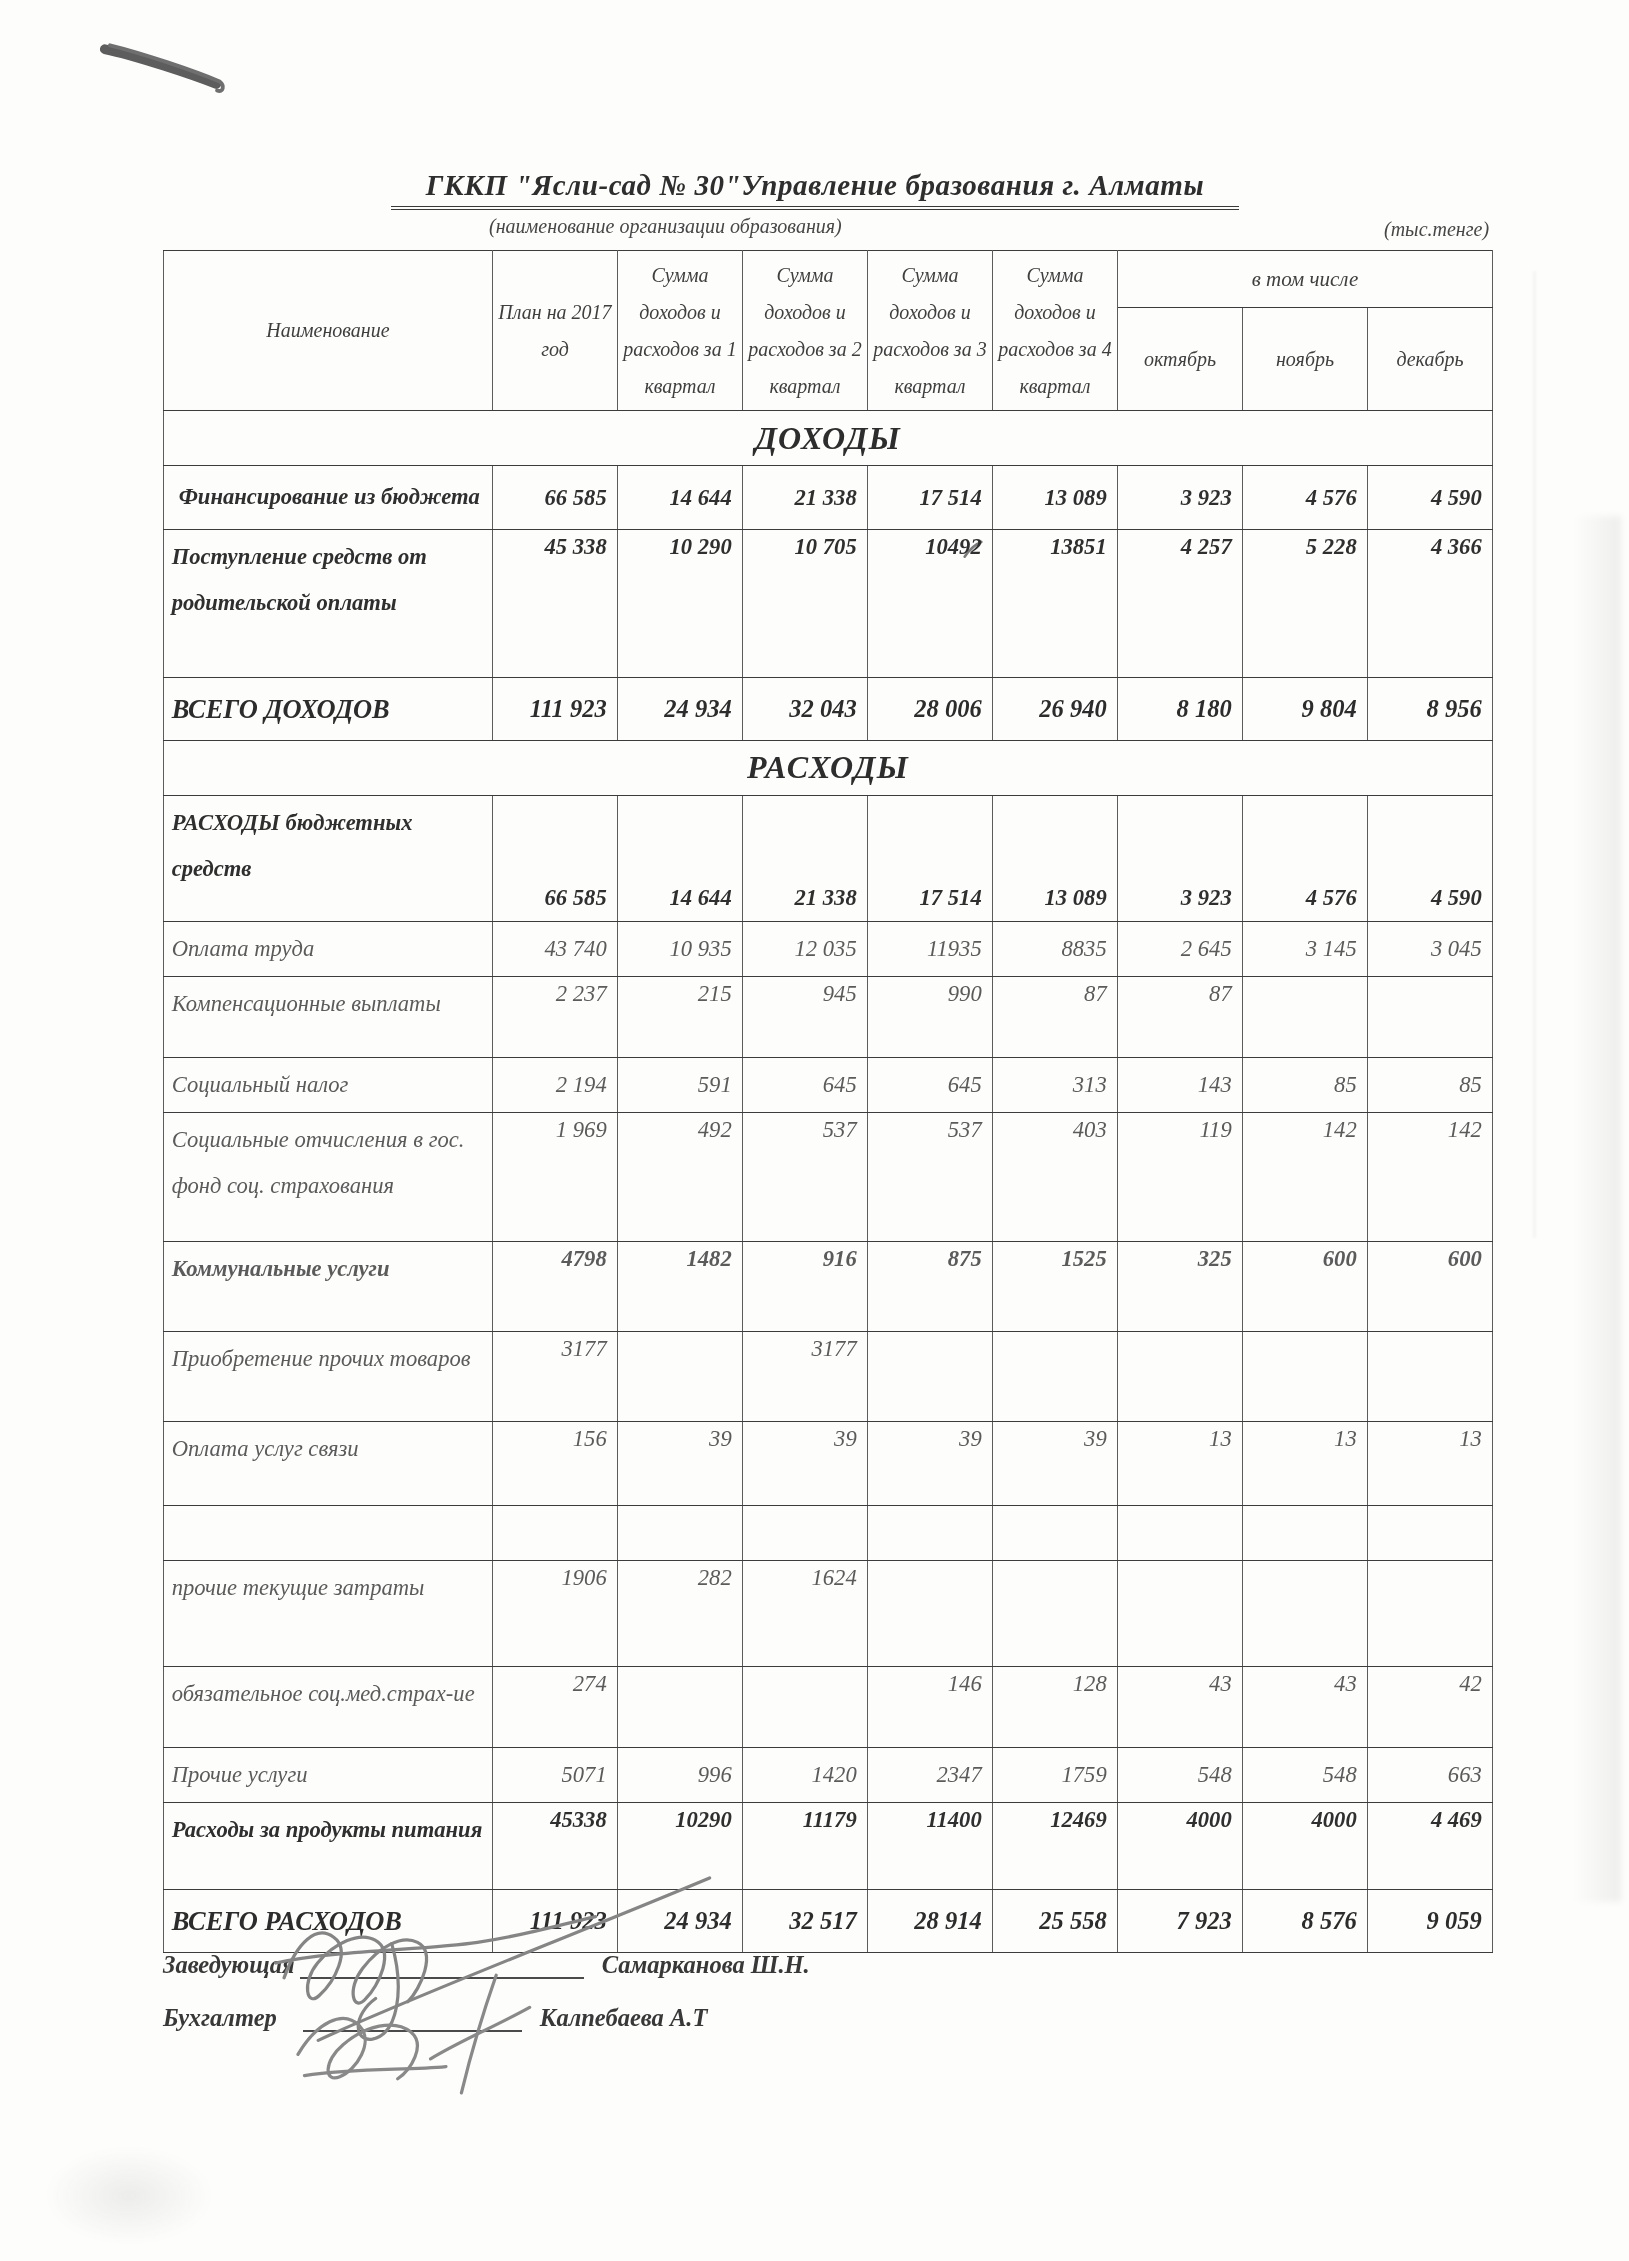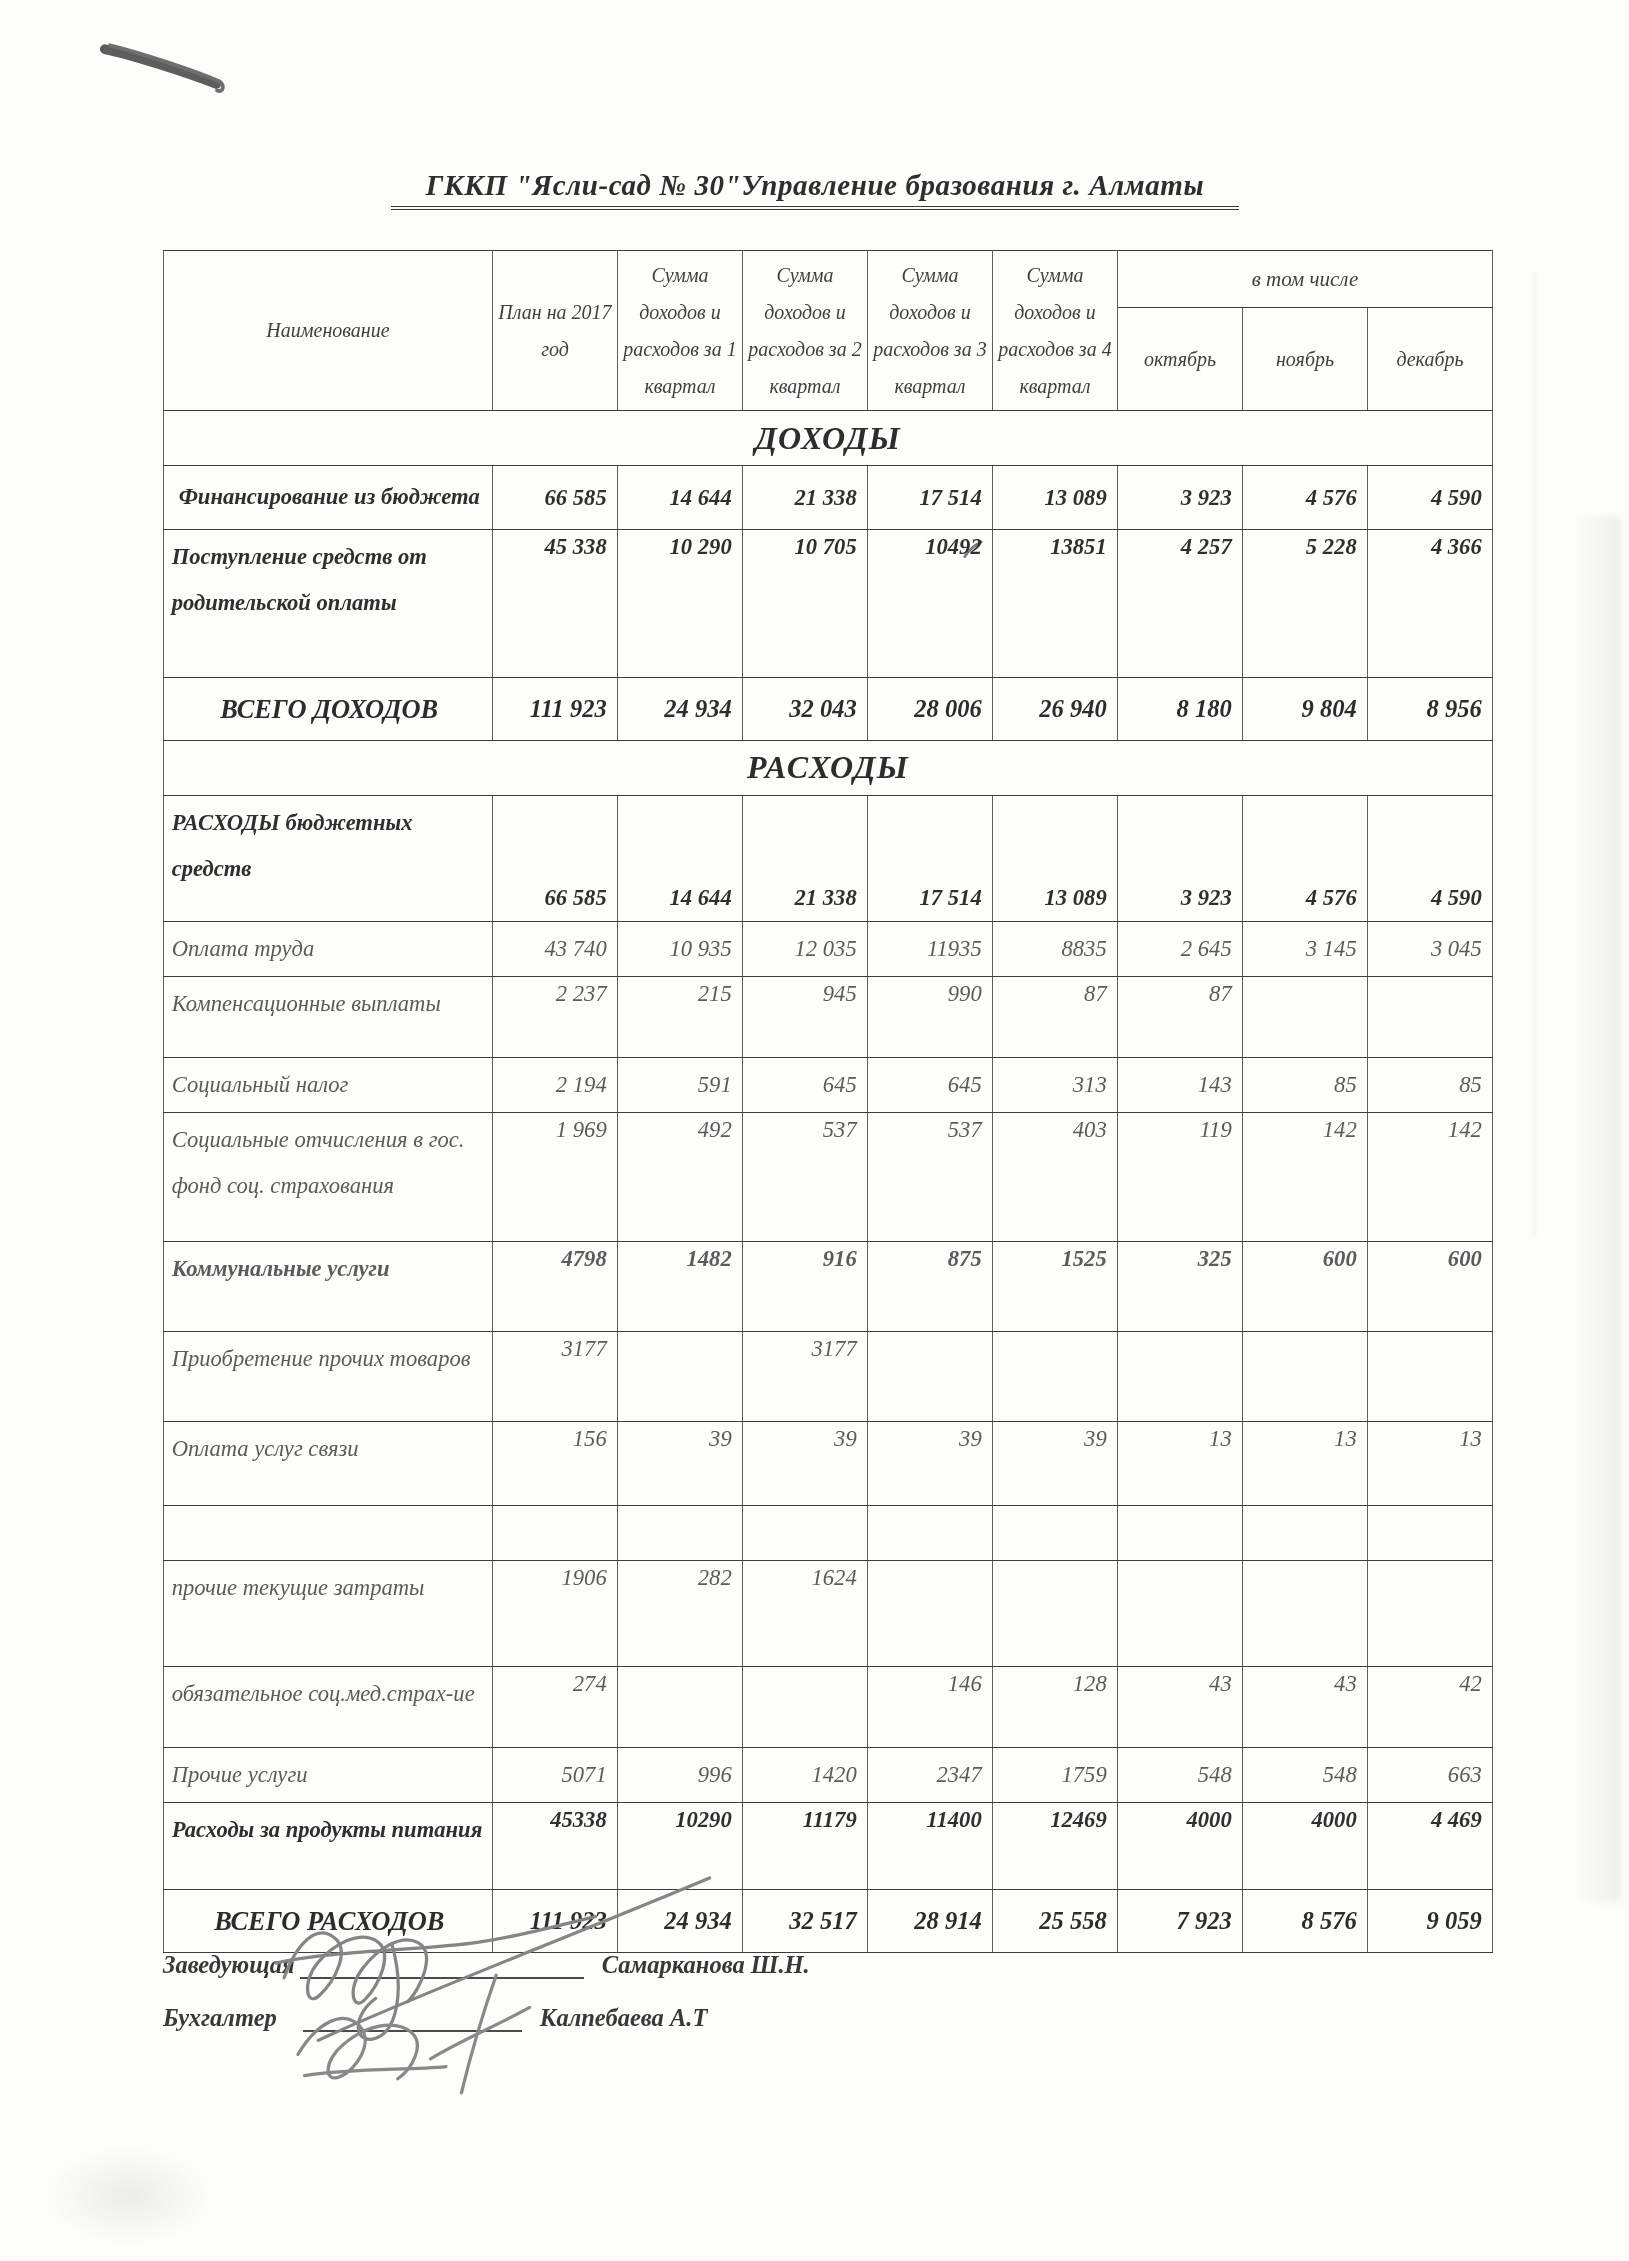--- a/index.html
+++ b/index.html
@@ -48,21 +48,21 @@
   tr.h2{height:103px;}
   th.th-name{font-size:20px;}
   th.th-incl{font-size:21px;}
   td.lbl{font-size:22.6px;text-align:left;padding:3.9px 5.2px 3.9px 7.7px;line-height:2.05;vertical-align:middle;}
   td.num{font-size:22.6px;text-align:right;padding:3.9px 10.3px 3.9px 2.6px;vertical-align:middle;}
   tr.section-row td{height:52px;text-align:center;font-weight:700;font-size:32px;
     color:#2d2d2d;letter-spacing:1.3px;}
   tr.bold td{font-weight:700;color:#2f2f2f;}
   tr.faded td{color:#5b5b5b;}
   tr.total td{font-weight:700;color:#2c2c2c;}
-  tr.total td.lbl{text-align:center;font-size:26.4px;}
+  tr.total td.lbl{text-align:left;font-size:26.4px;}
   tr.total td.num{font-size:24.5px;}
   tr.center-label td.lbl{text-align:center;}
   tr.vtop td.num,tr.vtop td.lbl{vertical-align:top;}
   tr.lbl-top td.lbl{vertical-align:top;}
   tr.vbottom td.num{vertical-align:bottom;padding-bottom:10.3px;}
   
   .sig-row{position:absolute;left:163px;height:45px;white-space:nowrap;}
   .sig-row.first{top:1949px;}
   .sig-row.second{top:2002px;}
   .role{font-size:24.5px;font-weight:700;color:#383838;}
@@ -86,20 +86,24 @@
   <div class="streak-a"></div>
   <div class="streak-b"></div>
   <div class="smudge"></div>
   <svg class="pen-tick" viewBox="0 0 34 30">
     <path d="M4,26 C12,14 22,6 30,3" stroke="#7a7a7a" stroke-width="4" fill="none" stroke-linecap="round"></path>
   </svg>
 
   <div class="title2">
     <span>ГККП "Ясли-сад № 30"Управление бразования г. Алматы</span>
   </div>
+  <div class="caption-row">
+    <span class="cap-left">(наименование организации образования)</span>
+    <span class="cap-right">(тыс.тенге)</span>
+  </div>
 
   <table class="report">
     <colgroup>
       <col style="width:329px">
       <col style="width:125px">
         <col style="width:125px">
         <col style="width:125px">
       <col style="width:125px">
         <col style="width:125px">
         <col style="width:125px">

